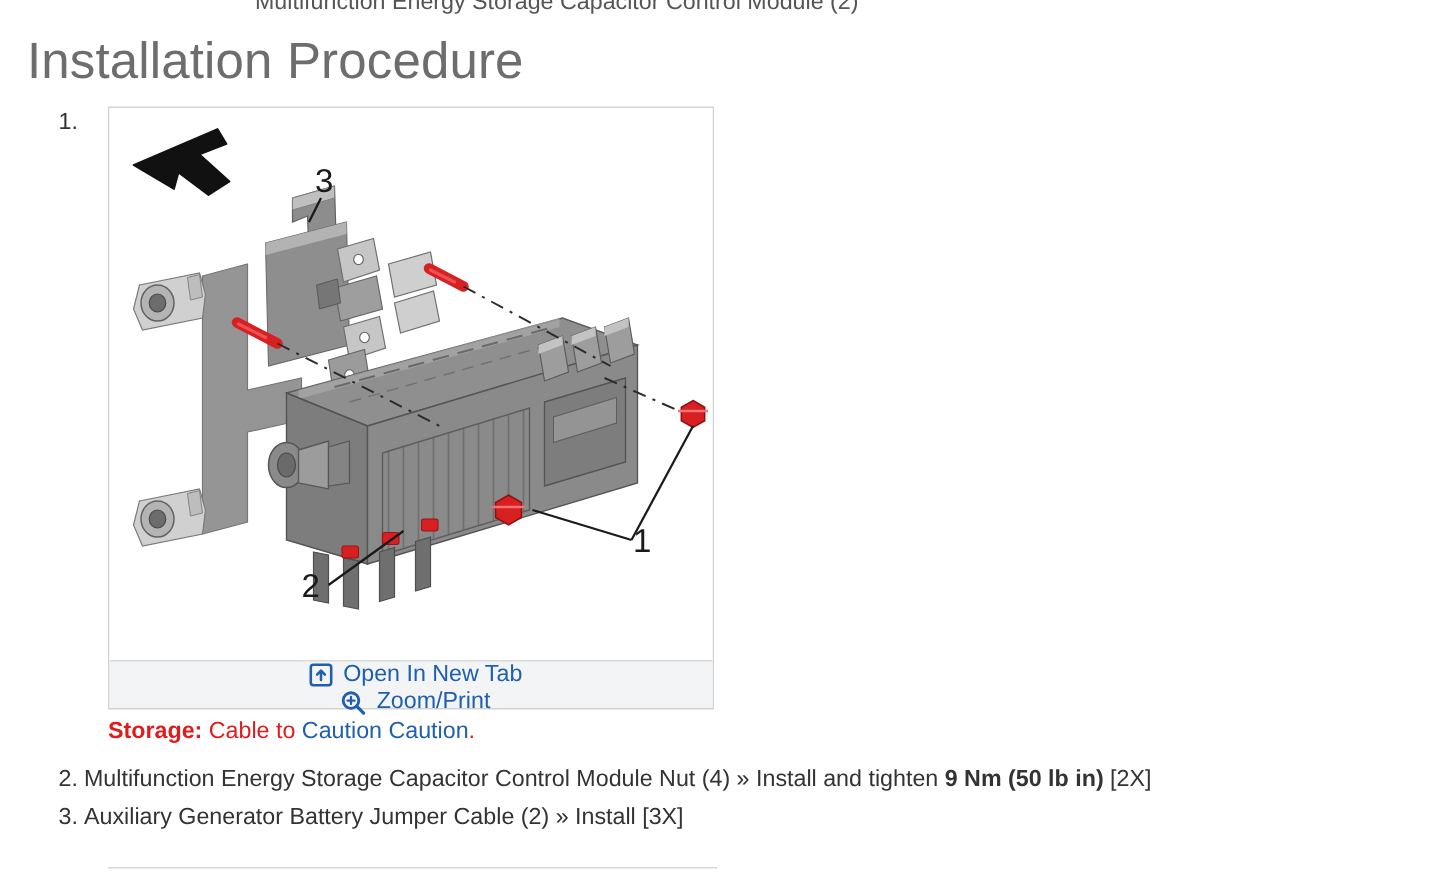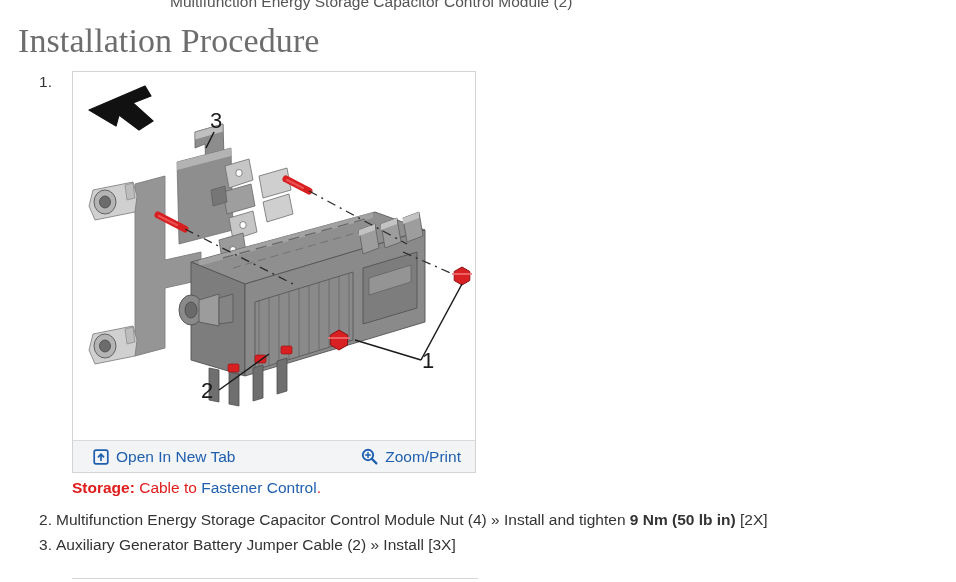--- a/index.html
+++ b/index.html
@@ -32,21 +32,21 @@
   }
 
   
   .page-title {
     font-size: 34px;
     font-weight: 300;
     color: #6d6d6d;
     letter-spacing: 0.1px;
     margin: 8px 0 0 18px;
     line-height: 40px;
-    font-family: Liberation Serif, serif;
+    font-family: Liberation Sans, sans-serif;
   }
 
   
   .steps {
     margin: 10px 0 0 0;
     padding: 0;
     list-style: none;
   }
   .step {
     font-size: 15.5px;
@@ -85,20 +85,21 @@
 
   
   .figure-bar {
     height: 32px;
     background: #f3f4f6;
     border-top: 1px solid #d9dadc;
     display: flex;
     align-items: center;
     padding: 0 14px 0 20px;
     box-sizing: border-box;
+    flex-direction: column;
   }
   .fig-link {
     display: inline-flex;
     align-items: center;
     gap: 7px;
     color: #1f5fae;
     font-size: 15.5px;
     text-decoration: none;
     cursor: pointer;
     white-space: nowrap;
@@ -317,21 +318,21 @@
           <path d="M10.9 10.9 L15.4 15.4" stroke="#1f5fae" stroke-width="2.2" stroke-linecap="round"></path>
           <path d="M7 4.6 L7 9.4 M4.6 7 L9.4 7" stroke="#1f5fae" stroke-width="1.5" stroke-linecap="round"></path>
         </svg>
       </span>
       <span>Zoom/Print</span>
     </a>
   </div>
 </div>
 
 <div class="caution">
-  <span class="c-word">Storage:</span><span> Cable to </span><a class="c-link" href="#">Fastener Control</a><span>.</span>
+  <span class="c-word">Storage:</span><span> Cable to </span><a class="c-link" href="#">Caution Caution</a><span>.</span>
 </div>
 
 <ol class="steps steps-after">
   <li class="step">
     <span class="num">2.</span>
     <span class="txt"><span>Multifunction Energy Storage Capacitor Control Module Nut (4) » Install and tighten </span><b>9 Nm (50 lb in)</b><span> [2X]</span></span>
   </li>
   <li class="step">
     <span class="num">3.</span>
     <span class="txt">Auxiliary Generator Battery Jumper Cable (2) » Install [3X]</span>

